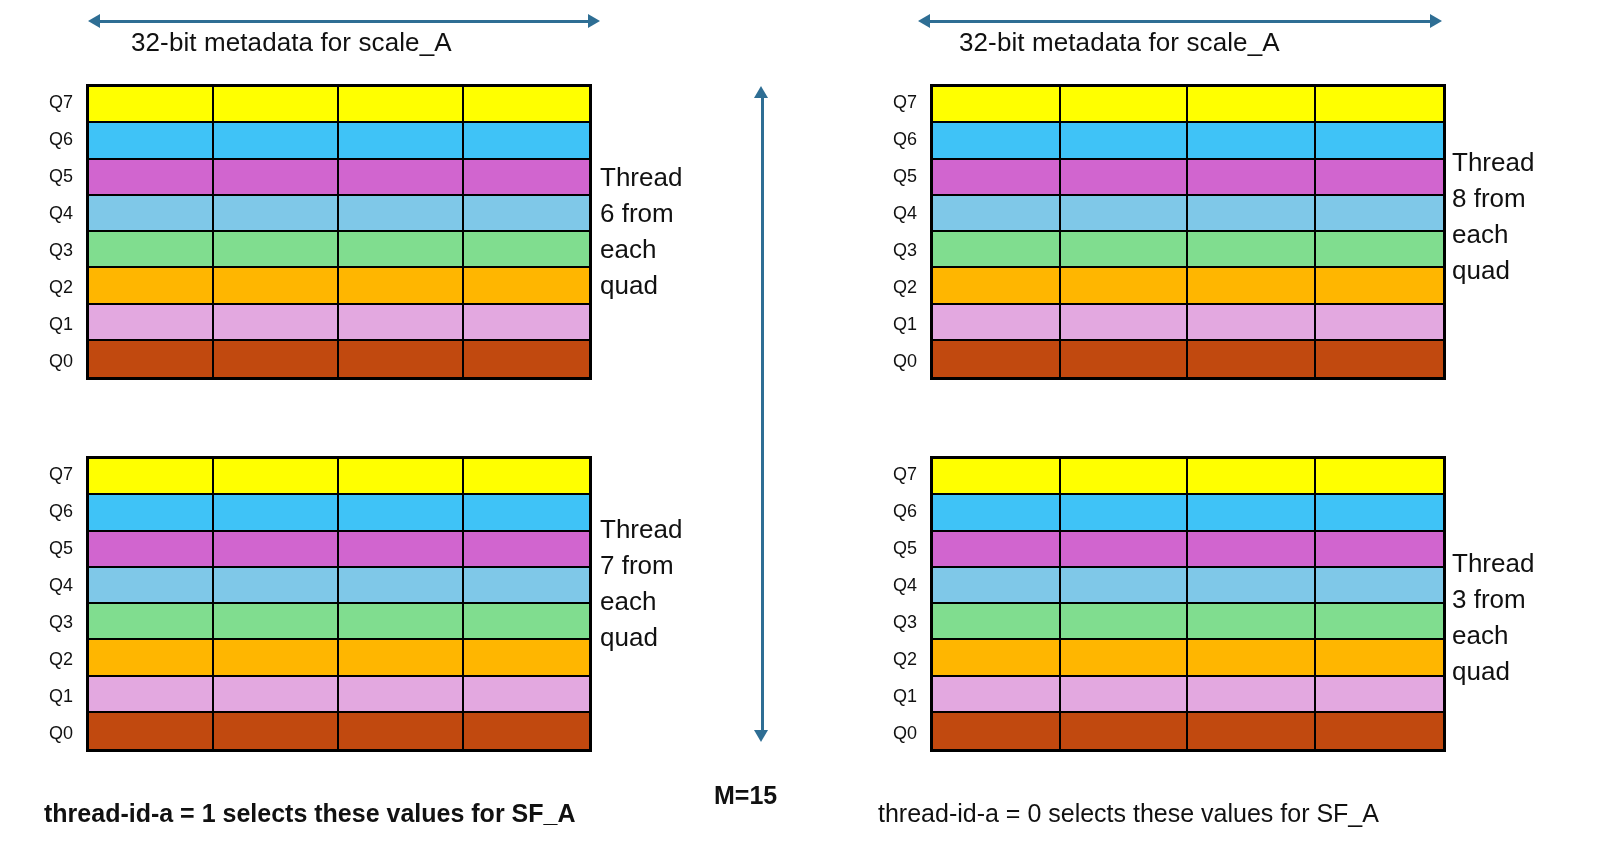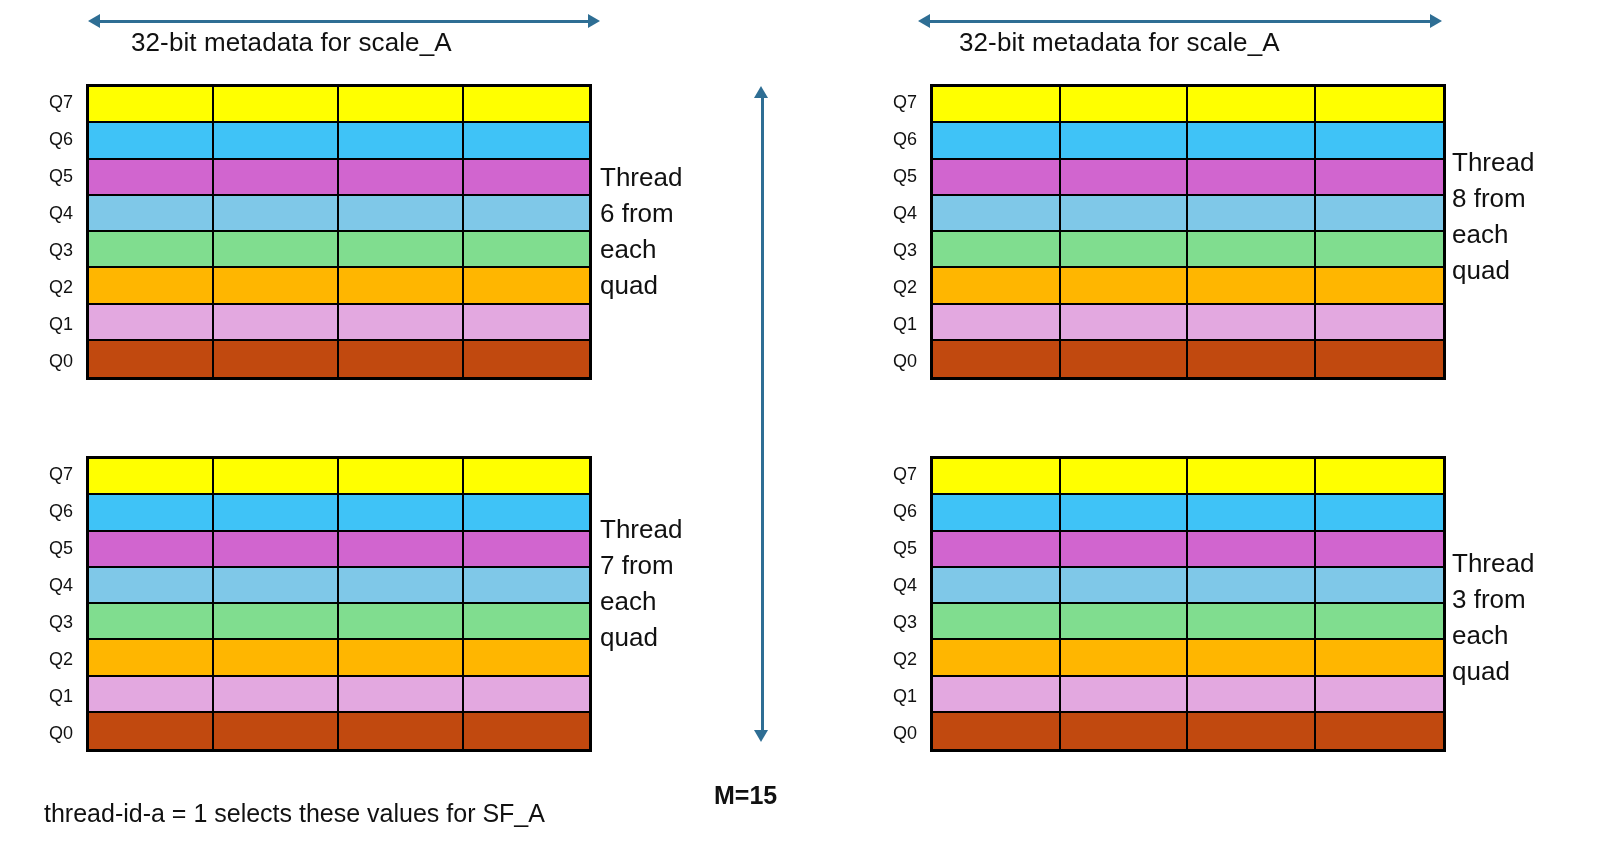--- a/index.html
+++ b/index.html
@@ -373,15 +373,16 @@
       <div class="rowlabel" style="height: 37px;">Q1</div>
       <div class="rowlabel" style="height: 37px;">Q0</div>
     </div>
   <div class="sidenote" style="left:1452px; top:545px;">
     <div>Thread</div>
     <div>3 from</div>
     <div>each</div>
     <div>quad</div>
   </div>
 
-  <div class="bottom-caption" style="left:44px; top:799px;">thread-id-a = 1 selects these values  for SF_A</div>
+  <div class="bottom-caption" style="left:44px; top:799px;font-weight:bold;">thread-id-a = 1 selects these values  for SF_A</div>
+  <div class="bottom-caption" style="left:878px; top:799px;">thread-id-a = 0 selects these values  for SF_A</div>
 
 </div>
 
 </body></html>

